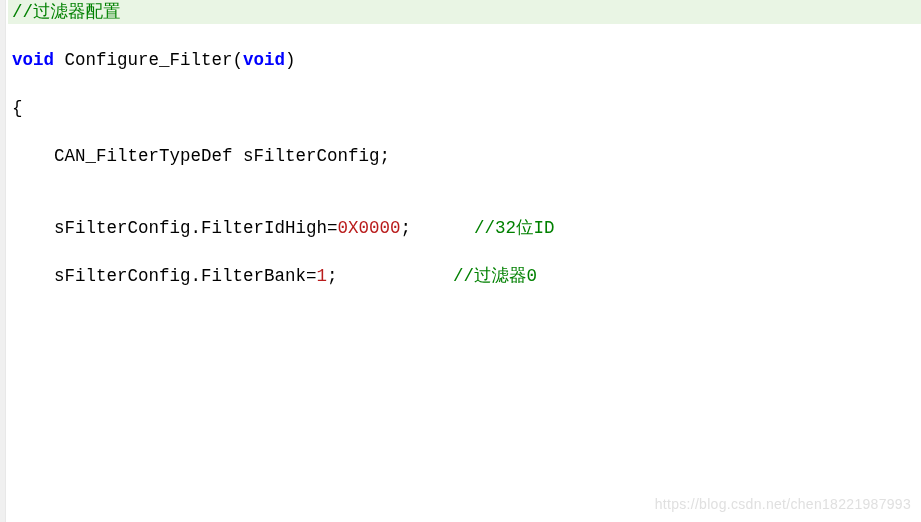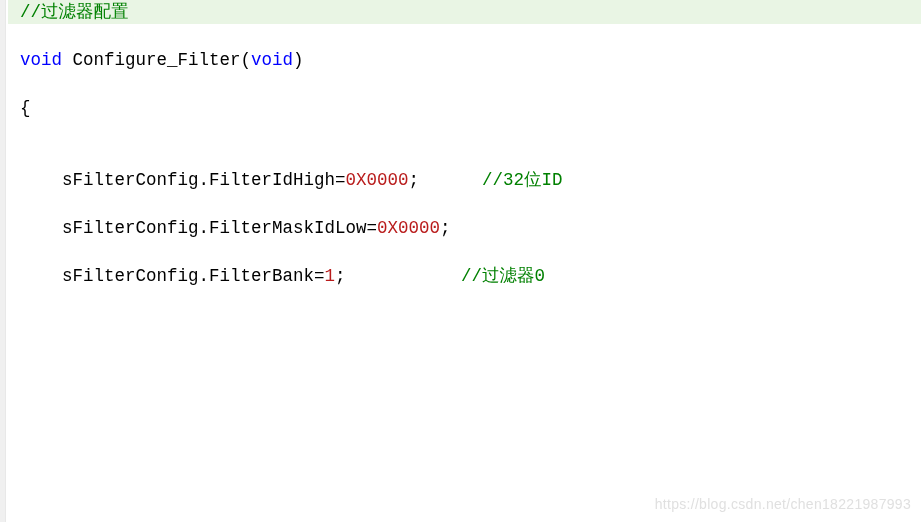--- a/index.html
+++ b/index.html
@@ -20,46 +20,46 @@
     height: 100%;
     background: #f0f0f0;
     border-right: 1px solid #e8e8e8;
   }
   pre {
     padding-left: 8px;
     white-space: pre;
     color: #000000;
     font-family: inherit;
   }
-  .line { display: block; padding-left: 12px; }
+  .line { display: block; padding-left: 4px; }
   .hl-line { background: #e9f5e4; }
   .cm-green { color: #008000; }
-  .cm-blue { color: #0000ff; }
+  .cm-blue { color: #0000ff; font-weight: bold; }
   .cm-purple  { color: #b91c1c; }
   .watermark {
     position: absolute;
     right: 10px;
     bottom: 6px;
     color: #e0e0e0;
     font-family: Arial, sans-serif;
     font-size: 14px;
     letter-spacing: 0.3px;
   }
 </style>
 </head>
 <body>
 
 <div class="gutter"></div>
 
 <pre><span class="line hl-line"><span class="cm-green">//过滤器配置</span></span>
 <span class="line"><span class="cm-blue">void</span><span> Configure_Filter(</span><span class="cm-blue">void</span><span>)</span></span>
 <span class="line"><span>{</span></span>
+<span class="line"><span>    CAN_FilterTypeDef sFilterConfig;</span></span>
 <span class="line"><span></span></span>
 <span class="line"><span>    sFilterConfig.FilterIdHigh=</span><span class="cm-purple">0X0000</span><span>;      </span><span class="cm-green">//32位ID</span></span>
-<span class="line"><span>    sFilterConfig.FilterMaskIdLow=</span><span class="cm-purple">0X0000</span><span>;</span></span>
 <span class="line"><span>    sFilterConfig.FilterBank=</span><span class="cm-purple">1</span><span>;           </span><span class="cm-green">//过滤器0</span></span>
 
 
 
 
 <span class="line"><span></span></span>
 
 
 
 

